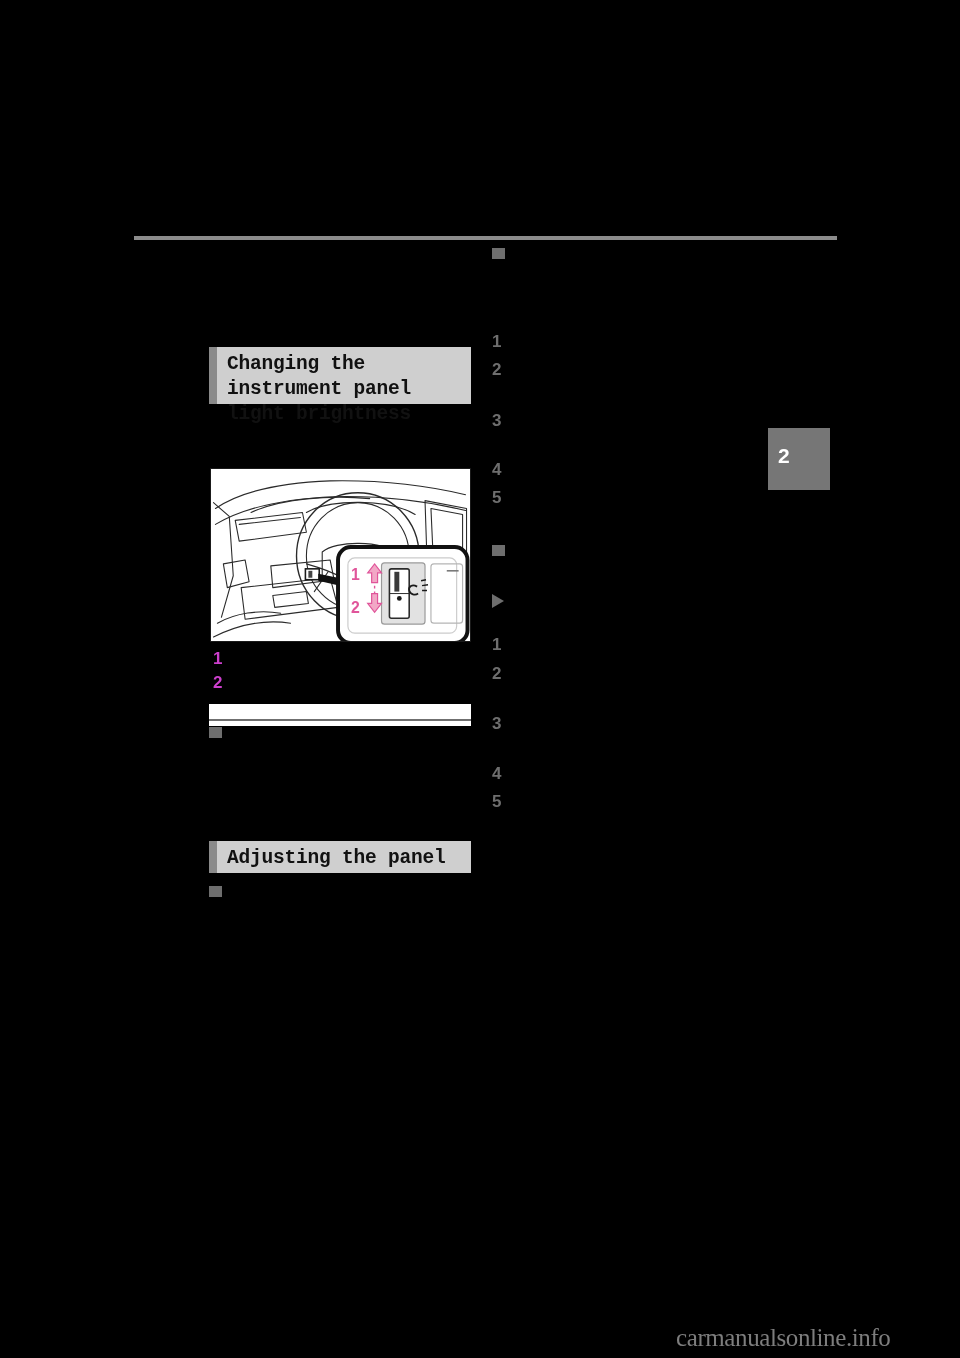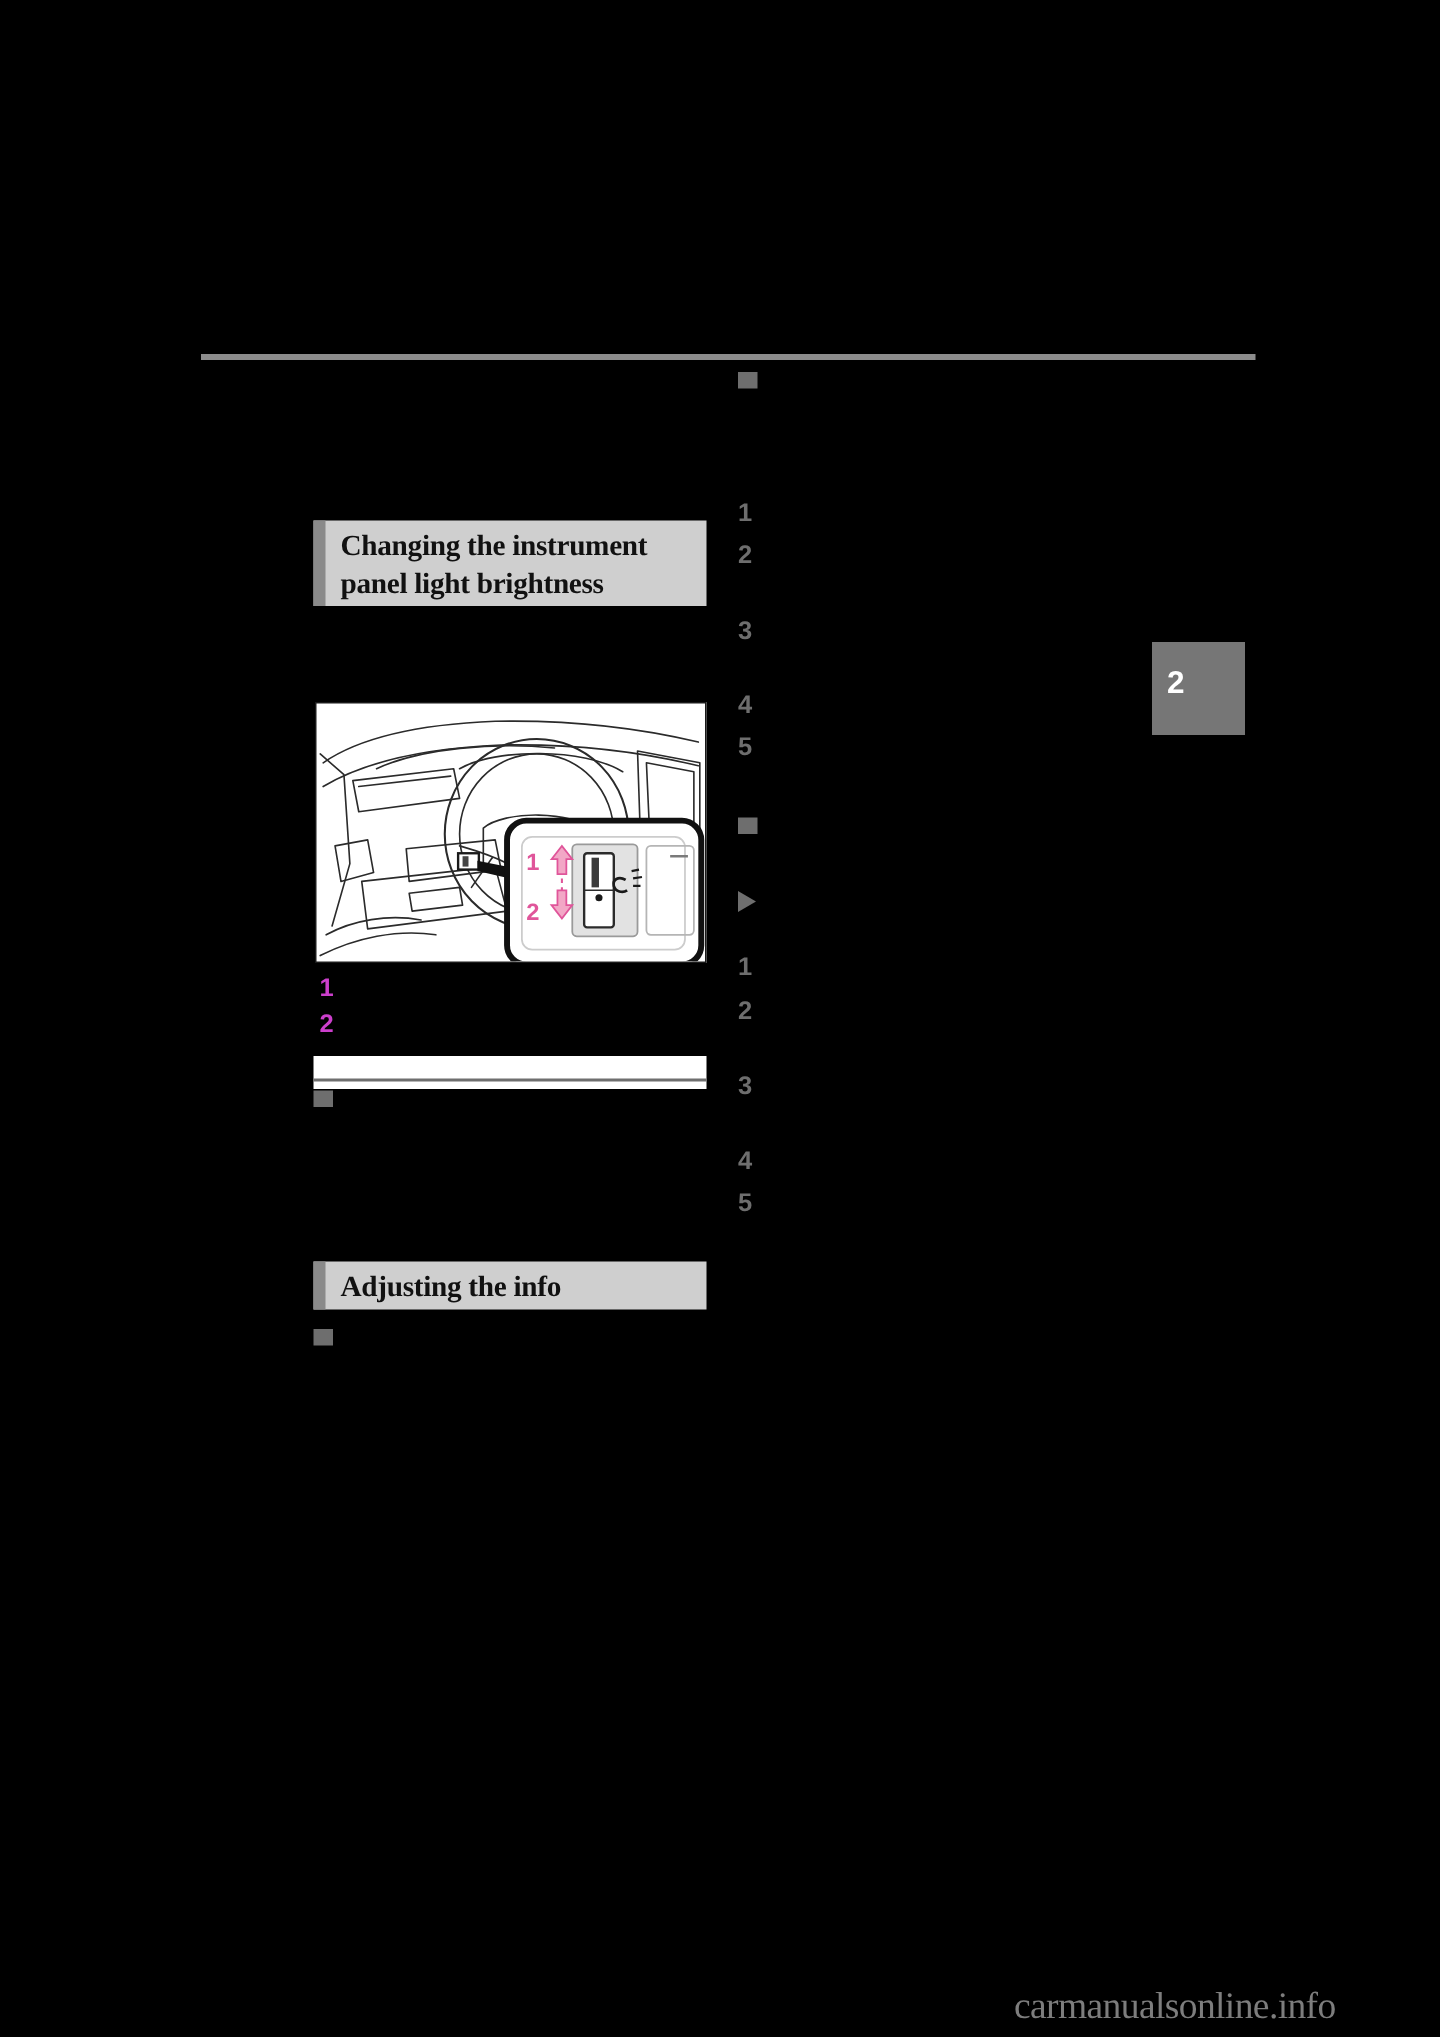--- a/index.html
+++ b/index.html
@@ -58,21 +58,21 @@
     position: absolute;
     background: #cfcfcf;
     border-left: 8px solid #8a8a8a;
     box-sizing: border-box;
     color: #111111;
     font-weight: bold;
     font-size: 19.5px;
     line-height: 25px;
     letter-spacing: -0.2px;
     padding: 5px 0 6px 10px;
-    font-family: Liberation Serif, serif;
+    font-family: Liberation Mono, monospace;
   }
   #heading-brightness {
     left: 209px;
     top: 347px;
     width: 262px;
     height: 57px;
   }
   #heading-clock {
     left: 209px;
     top: 841px;
@@ -255,21 +255,21 @@
   <div class="marker-num magenta" style="left:213px; top:650px;">1</div>
   <div class="marker-num magenta" style="left:213px; top:674px;">2</div>
 
   <div class="notice-box">
     <div class="inner-rule"></div>
   </div>
   <div class="notice-title"></div>
 
   <div class="marker-sq" style="left:209px; top:727px;"></div>
 
-  <div class="heading" id="heading-clock">Adjusting the info</div>
+  <div class="heading" id="heading-clock">Adjusting the panel</div>
 
   <div class="marker-sq" style="left:209px; top:886px;"></div>
 
   <div class="marker-sq" style="left:492px; top:248px;"></div>
 
   <div class="marker-num dim" style="left:492px; top:333px;">1</div>
   <div class="marker-num dim" style="left:492px; top:361px;">2</div>
   <div class="marker-num dim" style="left:492px; top:412px;">3</div>
   <div class="marker-num dim" style="left:492px; top:461px;">4</div>
   <div class="marker-num dim" style="left:492px; top:489px;">5</div>

